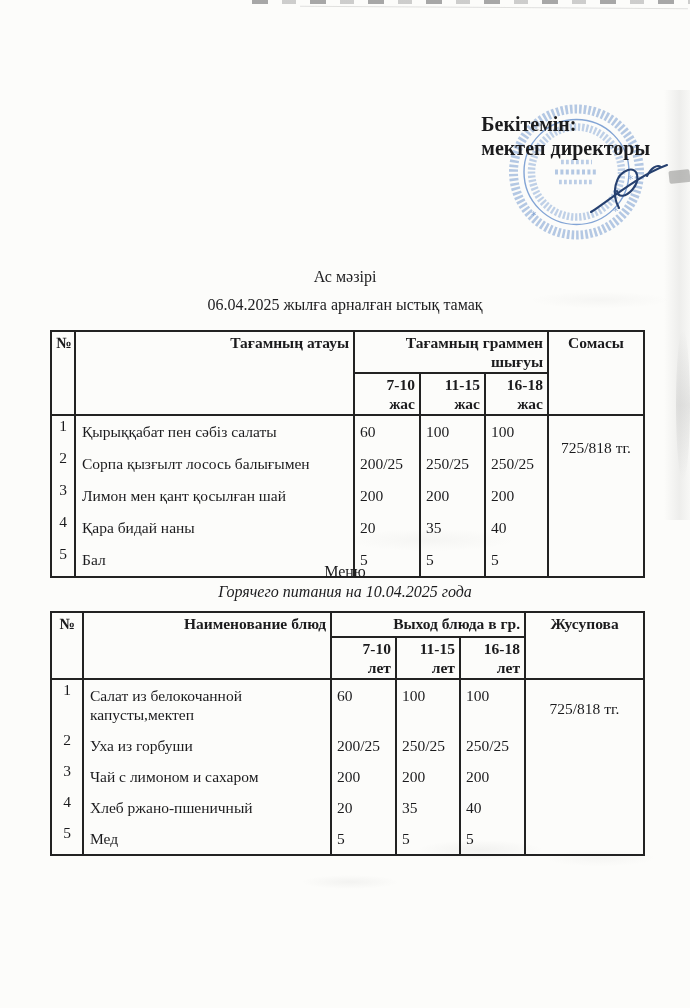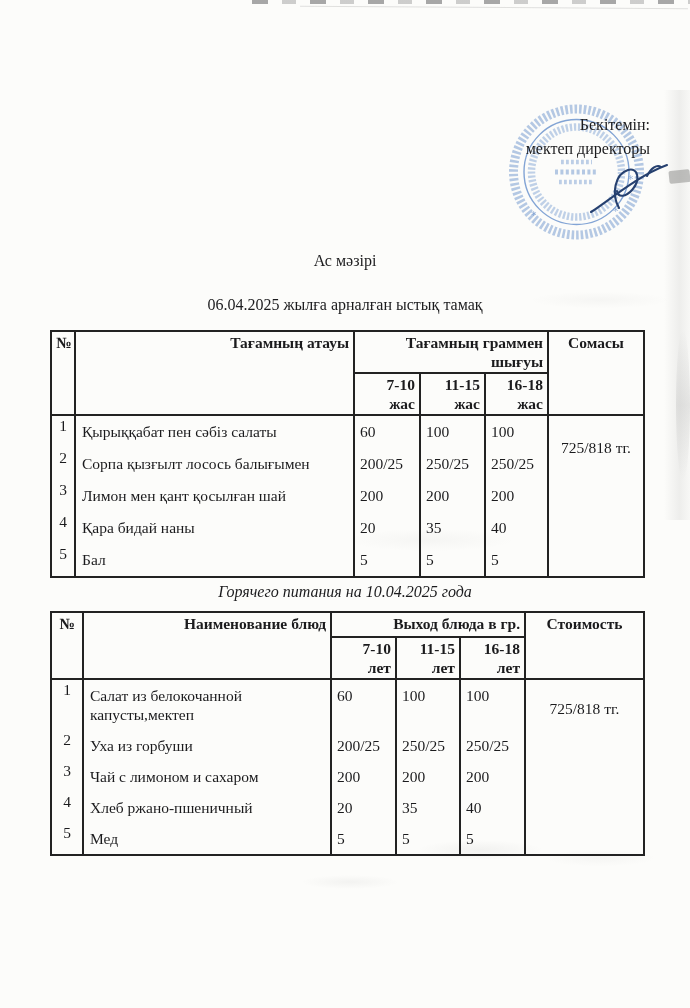--- a/index.html
+++ b/index.html
@@ -20,25 +20,25 @@
   .top-edge-line{position:absolute;left:300px;top:7px;width:388px;height:1px;background:rgba(160,160,160,.3);transform:rotate(.4deg);}
   .right-edge-strip{position:absolute;left:664px;top:90px;width:26px;height:430px;
     background:linear-gradient(to right, rgba(150,150,150,0) 0%, rgba(150,150,150,.14) 60%, rgba(170,170,170,.05) 100%);}
   .right-smudge{position:absolute;left:676px;top:330px;width:14px;height:150px;border-radius:50%;
     background:linear-gradient(to bottom, transparent, rgba(150,150,150,.2), transparent);}
   .clip-mark{position:absolute;left:669px;top:170px;width:21px;height:13px;background:#90908e;opacity:.55;border-radius:2px;transform:rotate(-6deg);}
 
   .stamp{position:absolute;left:503px;top:101px;width:147px;height:142px;opacity:.82;}
   .signature{position:absolute;left:585px;top:158px;width:86px;height:60px;}
 
-  .approval{position:absolute;top:113px;right:40px;text-align:right;font-size:16px;line-height:23.5px;white-space:nowrap;}
+  .approval{position:absolute;top:113px;right:40px;text-align:left;font-size:20px;line-height:23.5px;white-space:nowrap;font-weight:bold;}
   .sig-line{display:inline-block;width:58px;height:14px;border-bottom:1.6px solid #2b2b2b;margin-left:5px;}
 
   .doc-title{position:absolute;left:0;width:100%;text-align:center;font-size:16px;}
-  #t1-title{top:252px;} #t1-sub{top:296px;}
+  #t1-title{top:268px;} #t1-sub{top:296px;}
   #t2-title{top:563px;} #t2-sub{top:583px;font-style:italic;}
 
   table.menu-table{position:absolute;left:50px;width:593px;border-collapse:collapse;table-layout:fixed;
     font-size:15.5px;border:2px solid #222;}
   .menu-table th{border:2px solid #222;padding:1px 4px;vertical-align:top;text-align:right;
     font-weight:bold;line-height:19px;}
   .menu-table th.c-no, .menu-table th.c-total{text-align:center;}
   .group-label{display:inline-block;max-width:158px;}
   .menu-table td{border:2px solid #222;border-top:none;border-bottom:none;padding:6px 5px;
     vertical-align:top;font-weight:normal;}
@@ -149,37 +149,38 @@
     <tr class="brow">
       <td class="b-no">5</td>
       <td class="b-dish">Бал</td>
       <td class="b-val">5</td>
       <td class="b-val">5</td>
       <td class="b-val">5</td>
     </tr>
   </tbody>
     </table>
 
+  <div class="doc-title" id="t2-title">Меню</div>
   <div class="doc-title" id="t2-sub">Горячего питания на 10.04.2025 года</div>
 
   <table class="menu-table" id="table-ru">
     <colgroup>
         <col style="width:32px">
         <col style="width:248px">
         <col style="width:65px">
         <col style="width:64px">
         <col style="width:65px">
         <col style="width:119px">
       </colgroup>
     <tbody>
         <tr class="hrow1">
       <th rowspan="2" class="c-no">№</th>
       <th rowspan="2" class="c-dish">Наименование блюд</th>
       <th colspan="3" class="c-group"><span class="group-label">Выход блюда в гр.</span></th>
-      <th rowspan="2" class="c-total">Стоимость</th>
+      <th rowspan="2" class="c-total">Жусупова</th>
     </tr>
     <tr class="hrow2">
       <th class="c-age">7-10 лет</th>
       <th class="c-age">11-15 лет</th>
       <th class="c-age">16-18 лет</th>
     </tr>
     <tr class="brow">
       <td class="b-no">1</td>
       <td class="b-dish">Салат из белокочанной капусты,мектеп</td>
       <td class="b-val">60</td>

